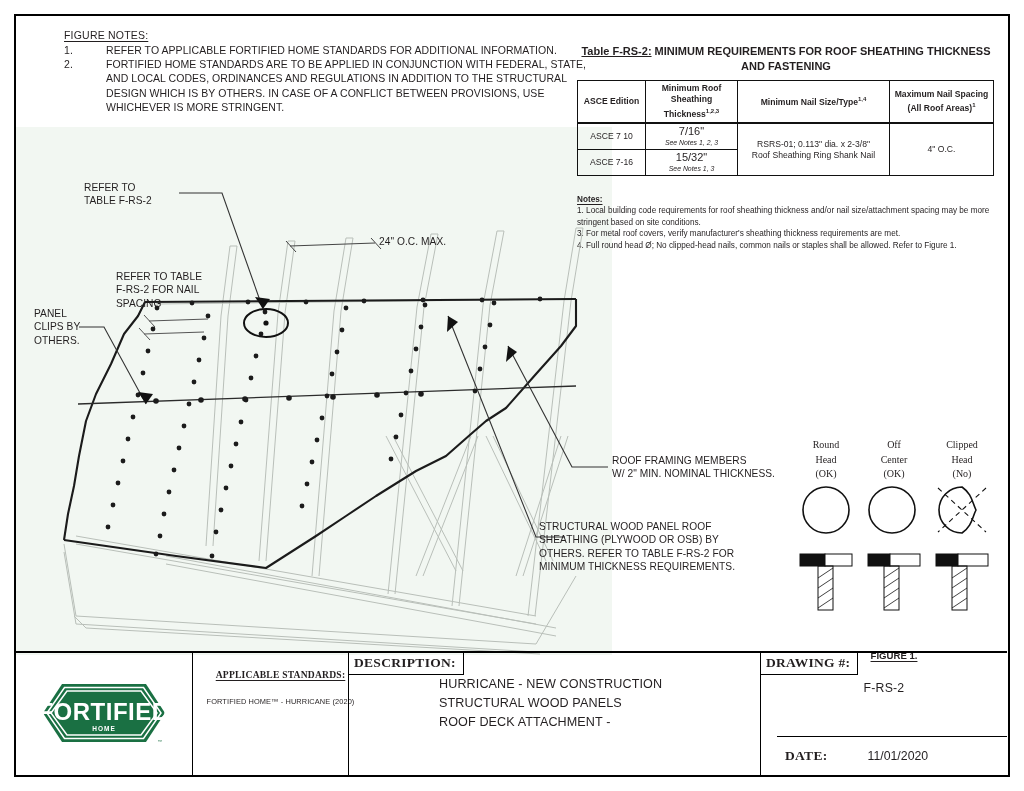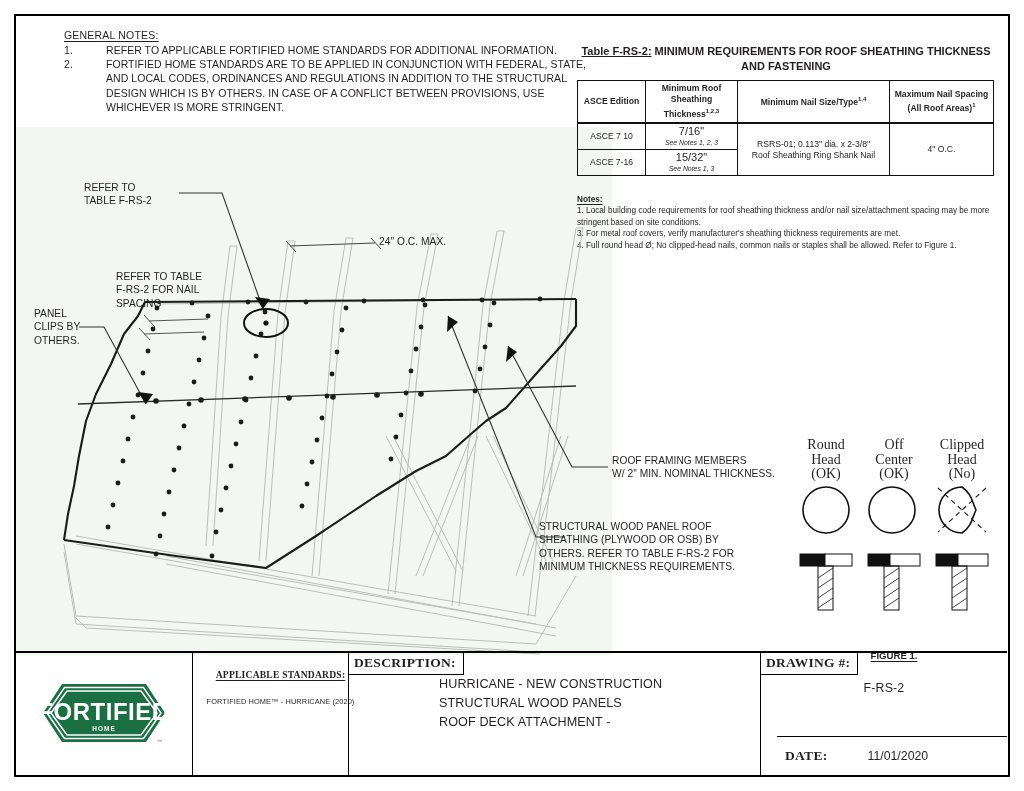--- a/index.html
+++ b/index.html
@@ -66,21 +66,21 @@
   .a-struct{left:523px;top:504px;}
 
   
   svg.iso{position:absolute;left:0;top:0;width:996px;height:763px;
     pointer-events:none;}
 
   
   .fig{position:absolute;left:780px;top:422px;width:196px;}
   .fig-cols{display:flex;justify-content:space-between;}
   .fig-col{width:60px;text-align:center;}
-  .fig-cap{font-family:"Liberation Serif", serif;font-size:14px;line-height:14.6px;}
+  .fig-cap{font-family:"Liberation Serif", serif;font-size:10px;line-height:14.6px;}
   .fig-label{position:absolute;left:0;top:212px;width:196px;text-align:center;
     font-size:9.6px;font-weight:bold;text-decoration:underline;
     text-underline-offset:2px;}
 
   
   .tb{position:absolute;left:0px;bottom:0px;width:991px;height:124px;
     border-top:2.5px solid #000;box-sizing:border-box;}
   .tb-cell{position:absolute;top:0;bottom:0;box-sizing:border-box;}
   .tb-logo{left:0;width:176px;}
   .tb-std{left:176px;width:176px;border-left:1.2px solid #000;}
@@ -106,21 +106,21 @@
   .logo svg{width:128px;height:68px;display:block;}
 </style>
 </head>
 <body>
 
 <div class="sheet">
 
   <div class="tint"></div>
 
   <div class="gnotes">
-    <div class="hd">GENERAL NOTES:</div>
+    <div class="hd">FIGURE NOTES:</div>
     <div class="gnote-row">
       <div class="gnote-num">1.</div>
       <div class="gnote-txt">REFER TO APPLICABLE FORTIFIED HOME STANDARDS FOR ADDITIONAL INFORMATION.</div>
     </div>
     <div class="gnote-row">
       <div class="gnote-num">2.</div>
       <div class="gnote-txt">FORTIFIED HOME STANDARDS ARE TO BE APPLIED IN CONJUNCTION WITH FEDERAL, STATE, AND LOCAL CODES, ORDINANCES AND REGULATIONS IN ADDITION TO THE STRUCTURAL DESIGN WHICH IS BY OTHERS. IN CASE OF A CONFLICT BETWEEN PROVISIONS, USE WHICHEVER IS MORE STRINGENT.</div>
     </div>
   </div>
 

